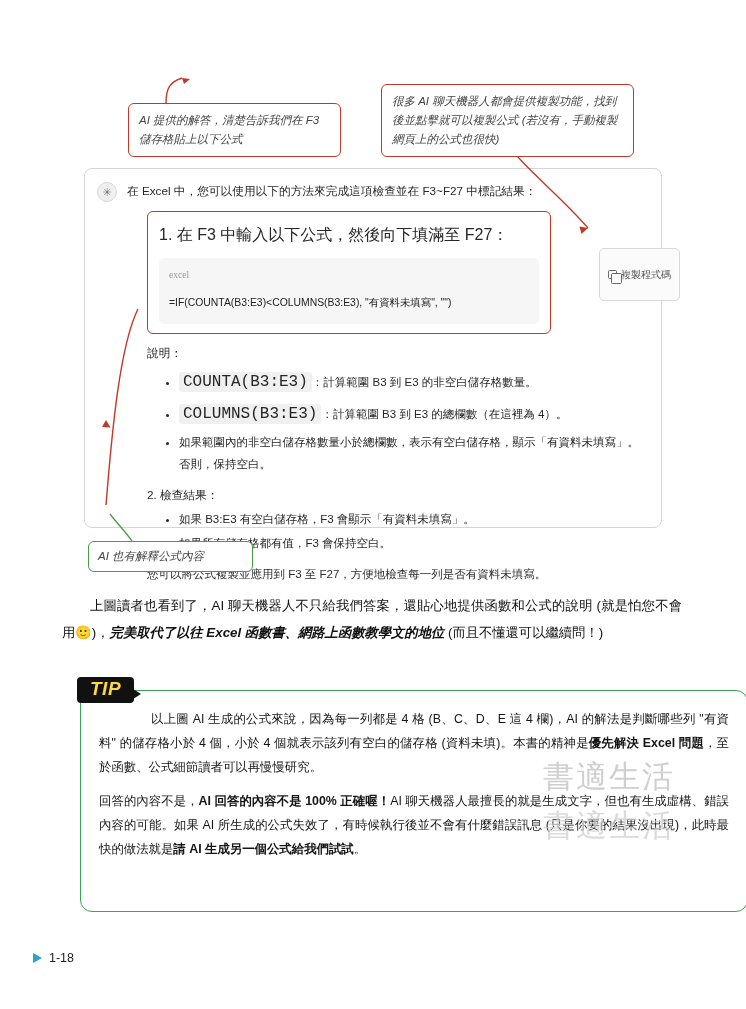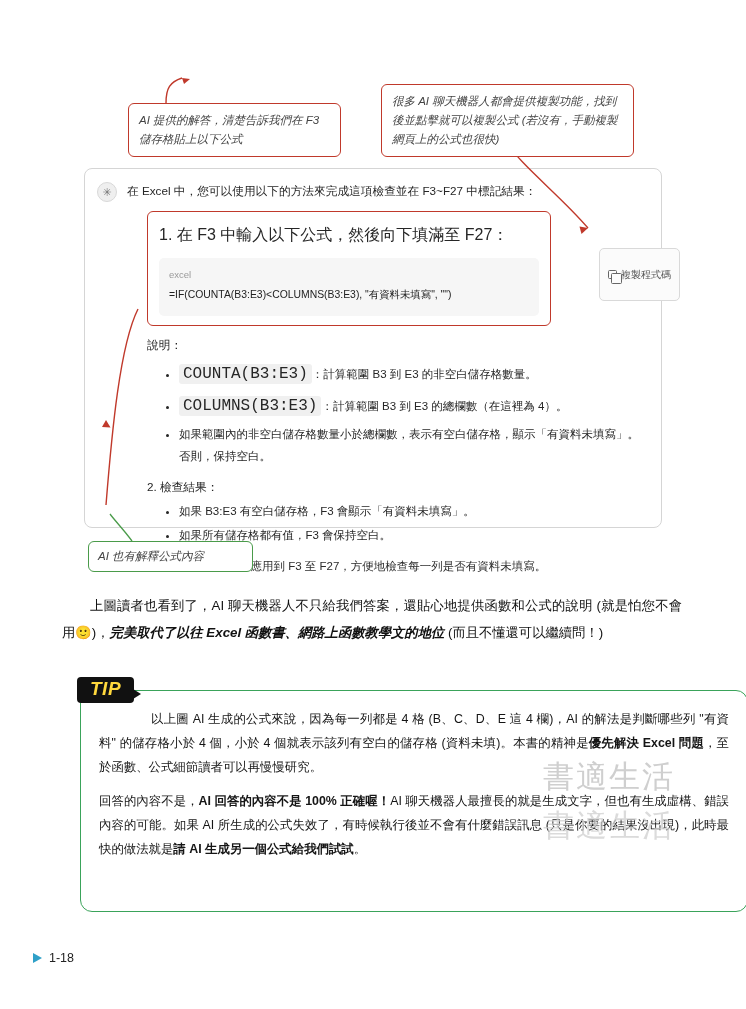--- a/index.html
+++ b/index.html
@@ -66,21 +66,21 @@
     background: #fff;
     position: relative;
     width: 404px;
   }
   .code-title { font-size: 16px; color: #262626; margin-bottom: 7px; }
   .code-inner {
     background: #f6f6f6;
     border-radius: 5px;
     padding: 8px 10px 12px 10px;
   }
-  .code-lang { font-size: 9.5px; color: #9a9a9a; margin-bottom: 1px; font-family: Liberation Sans, sans-serif; }
+  .code-lang { font-size: 9.5px; color: #9a9a9a; margin-bottom: 9px; font-family: Liberation Serif, serif; }
   .code-line {
     font-family: Liberation Sans, sans-serif;
     font-size: 10.4px; color: #222; white-space: nowrap;
   }
 
   .copy-btn {
     position: absolute; right: -130px; top: 36px;
     border: 1px solid #d9d9d9; border-radius: 5px;
     background: #fbfbfb; color: #555;
     font-size: 10px; padding: 16px 8px;

